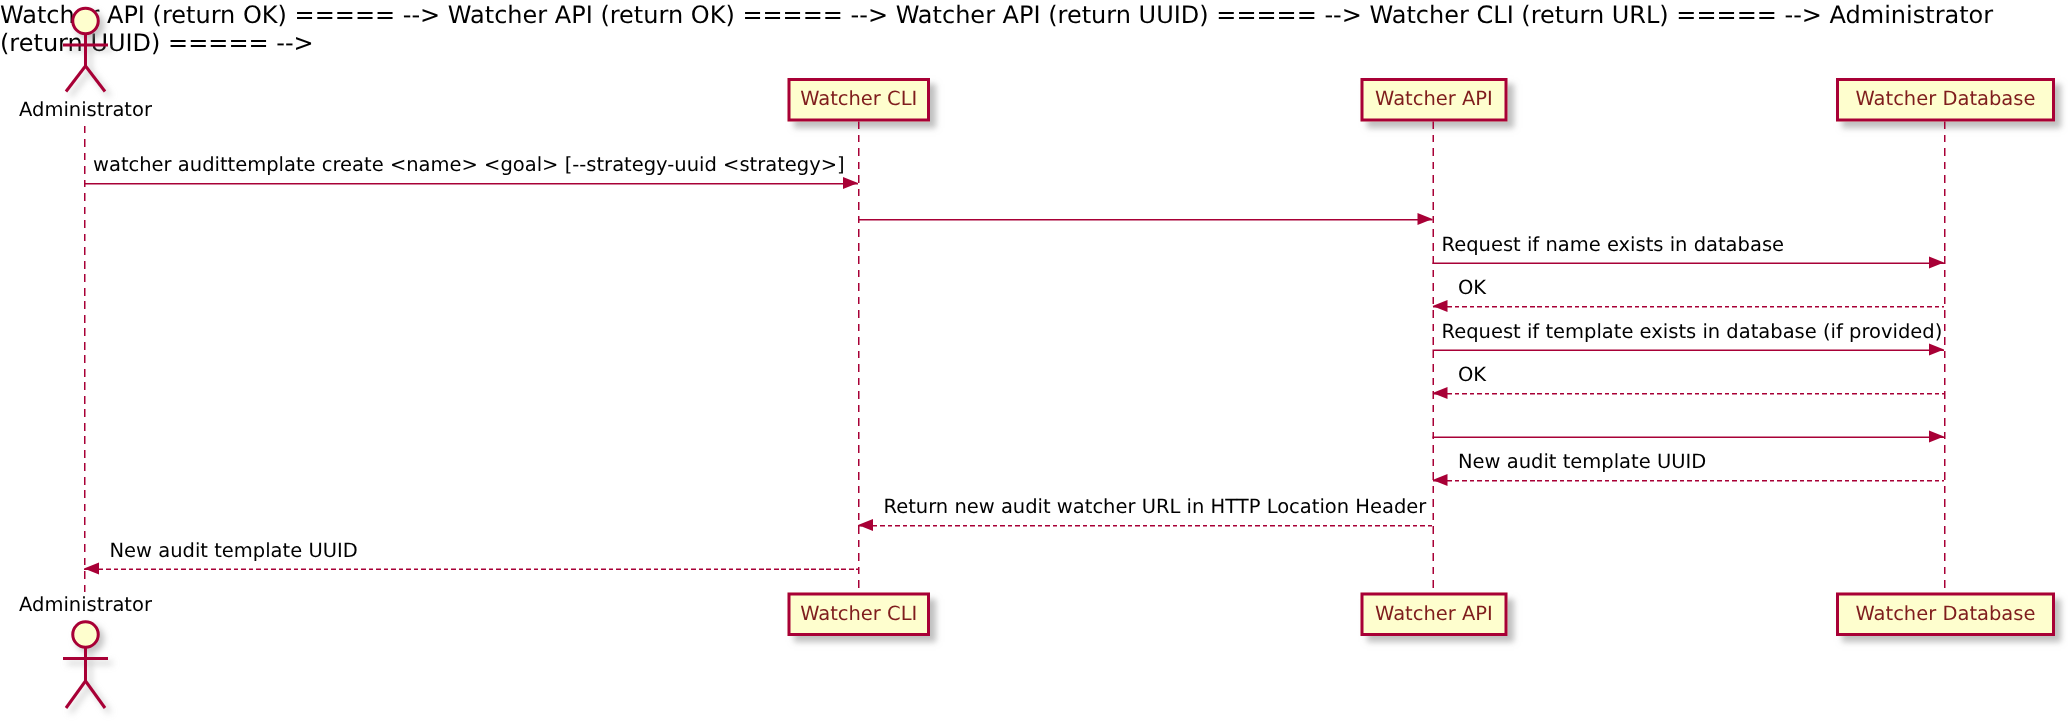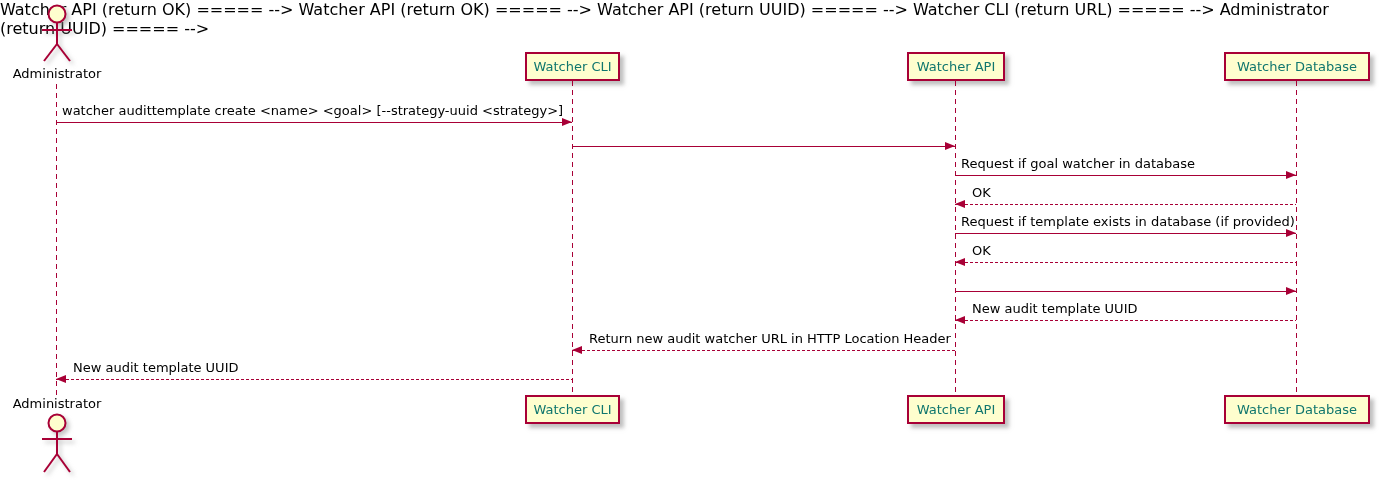--- a/index.html
+++ b/index.html
@@ -4,21 +4,21 @@
 <style>
   html,body { margin:0; padding:0; background:#ffffff; }
   .canvas {
     position:relative; width:1379px; height:483px; background:#ffffff;
     font-family:"DejaVu Sans", sans-serif; color:#000; overflow:hidden;
   }
   .pbox {
     position:absolute; box-sizing:border-box; height:29px;
     background:#FEFECE; border:2px solid #A80036;
     display:flex; align-items:center; justify-content:center;
-    font-size:13px; color:#0f766e;
+    font-size:13px; color:#7f1d1d;
     box-shadow:4px 4px 4px rgba(140,140,140,0.55);
   }
   .ll {
     position:absolute; width:1px;
     background:repeating-linear-gradient(to bottom,#A80036 0 5px,transparent 5px 9px);
   }
   .ml { position:absolute; height:1px; background:#A80036; }
   .ml.dashed {
     background:repeating-linear-gradient(to right,#A80036 0 3px,transparent 3px 5px);
   }
@@ -65,21 +65,21 @@
   
   <div class="mt" style="left:62px;top:103px">watcher audittemplate create &lt;name&gt; &lt;goal&gt; [--strategy-uuid &lt;strategy&gt;]</div>
   <div class="ml" style="left:56px;top:122px;width:516px"></div>
   <div class="mh-r" style="left:562px;top:118px"></div>
 
   
   <div class="ml" style="left:572px;top:146px;width:383px"></div>
   <div class="mh-r" style="left:945px;top:142px"></div>
 
   
-  <div class="mt" style="left:961px;top:156px">Request if goal watcher in database</div>
+  <div class="mt" style="left:961px;top:156px">Request if name exists in database</div>
   <div class="ml" style="left:955px;top:175px;width:341px"></div>
   <div class="mh-r" style="left:1286px;top:171px"></div>
 
    Watcher API (return OK) ===== --&gt;
   <div class="mt" style="left:972px;top:185px">OK</div>
   <div class="ml dashed" style="left:955px;top:204px;width:341px"></div>
   <div class="mh-l" style="left:955px;top:200px"></div>
 
   
   <div class="mt" style="left:961px;top:214px">Request if template exists in database (if provided)</div>

